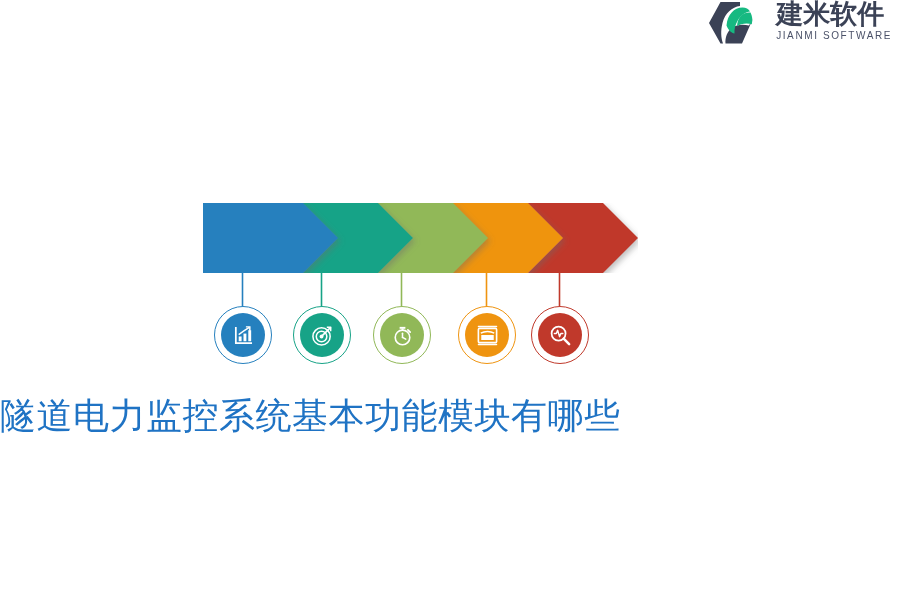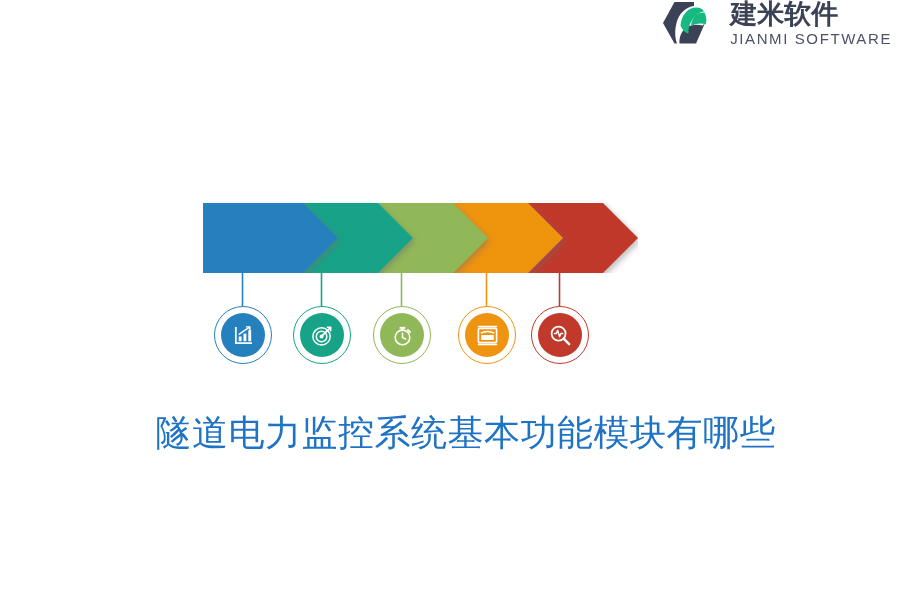--- a/index.html
+++ b/index.html
@@ -40,21 +40,21 @@
   .brand-cn {
     font-family: "DejaVu Sans", "Liberation Sans", sans-serif;
     font-size: 27px;
     font-weight: 700;
     color: #3b4256;
     letter-spacing: 0px;
     white-space: nowrap;
   }
   .brand-en {
     font-family: "Liberation Sans", sans-serif;
-    font-size: 15px;
+    font-size: 10px;
     font-weight: 400;
     color: #4a5168;
     letter-spacing: 1.6px;
     margin-top: 4px;
     white-space: nowrap;
   }
 
   
   .banner {
     position: absolute;
@@ -115,28 +115,27 @@
     justify-content: center;
   }
   .icon-disc svg { display: block; }
 
   
   .headline {
     position: absolute;
     left: 0;
     top: 395px;
     width: 776px;
-    text-align: right;
+    text-align: left;
     font-family: "DejaVu Serif", "Liberation Serif", serif;
     font-size: 36px;
     line-height: 42px;
     color: #1f73c4;
     font-weight: 400;
     letter-spacing: 0.5px;
-    margin-top: 17px;
   }
   .headline .line { display: block; }
 </style>
 </head>
 <body>
 
 <div class="brand">
   <span class="brand-mark">
     <svg viewBox="0 0 50 46" width="50" height="46" aria-hidden="true">
       <path d="M14.5 2 L34 2 L34 6 C26 7 19 13 16.5 23 C14.5 31 15 37.5 17 43.5 L14.5 43.5 L3 23 Z" fill="#3b4256"></path>

